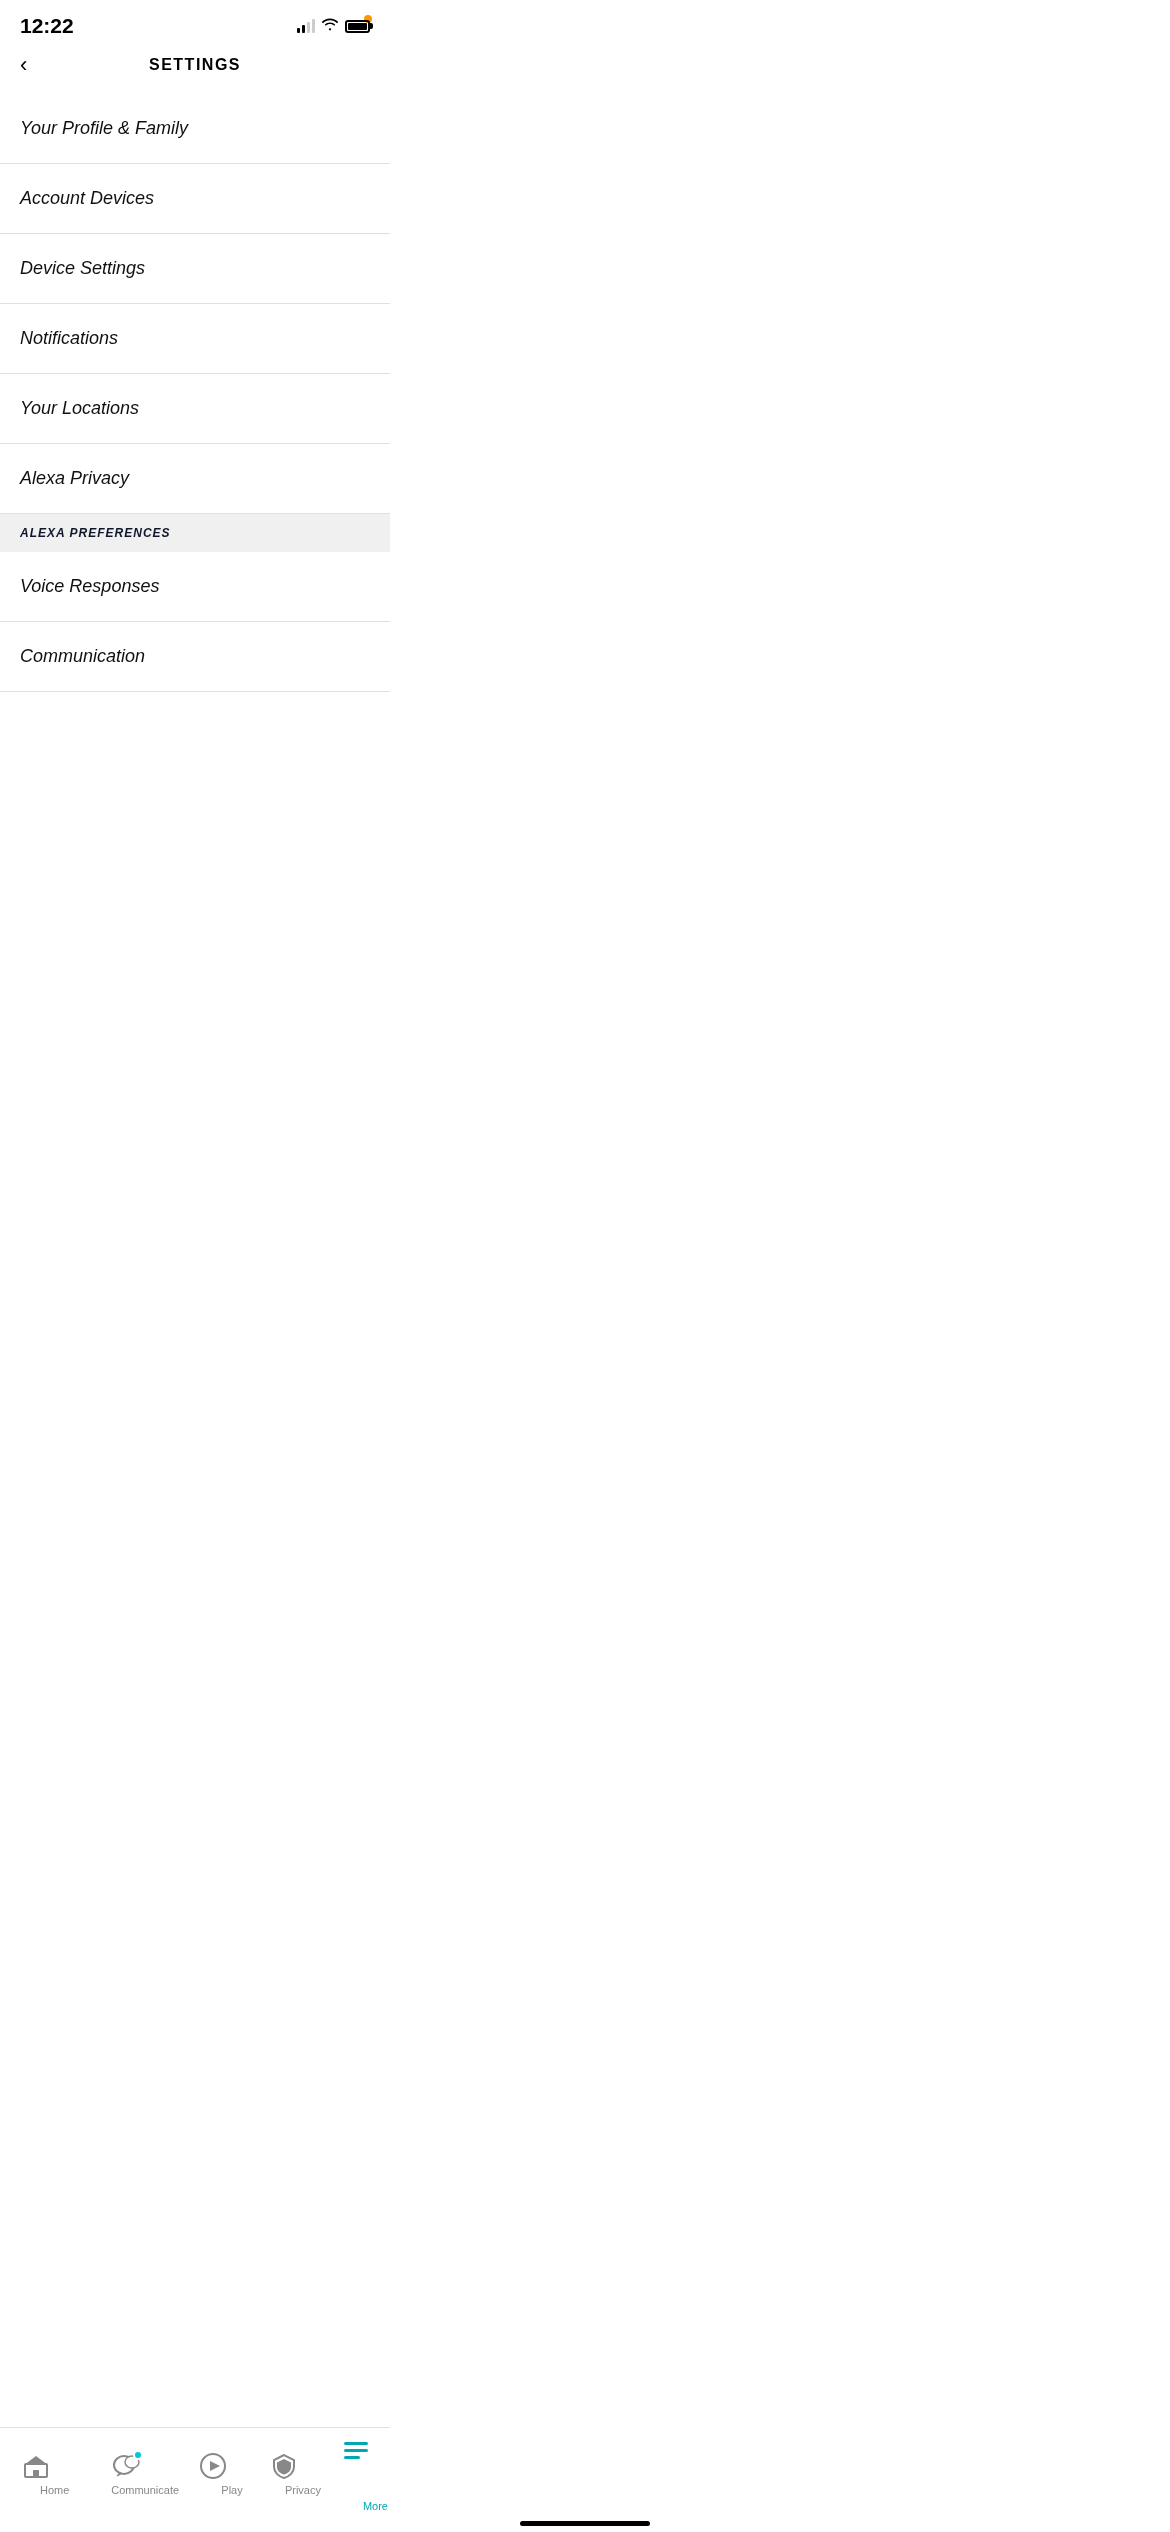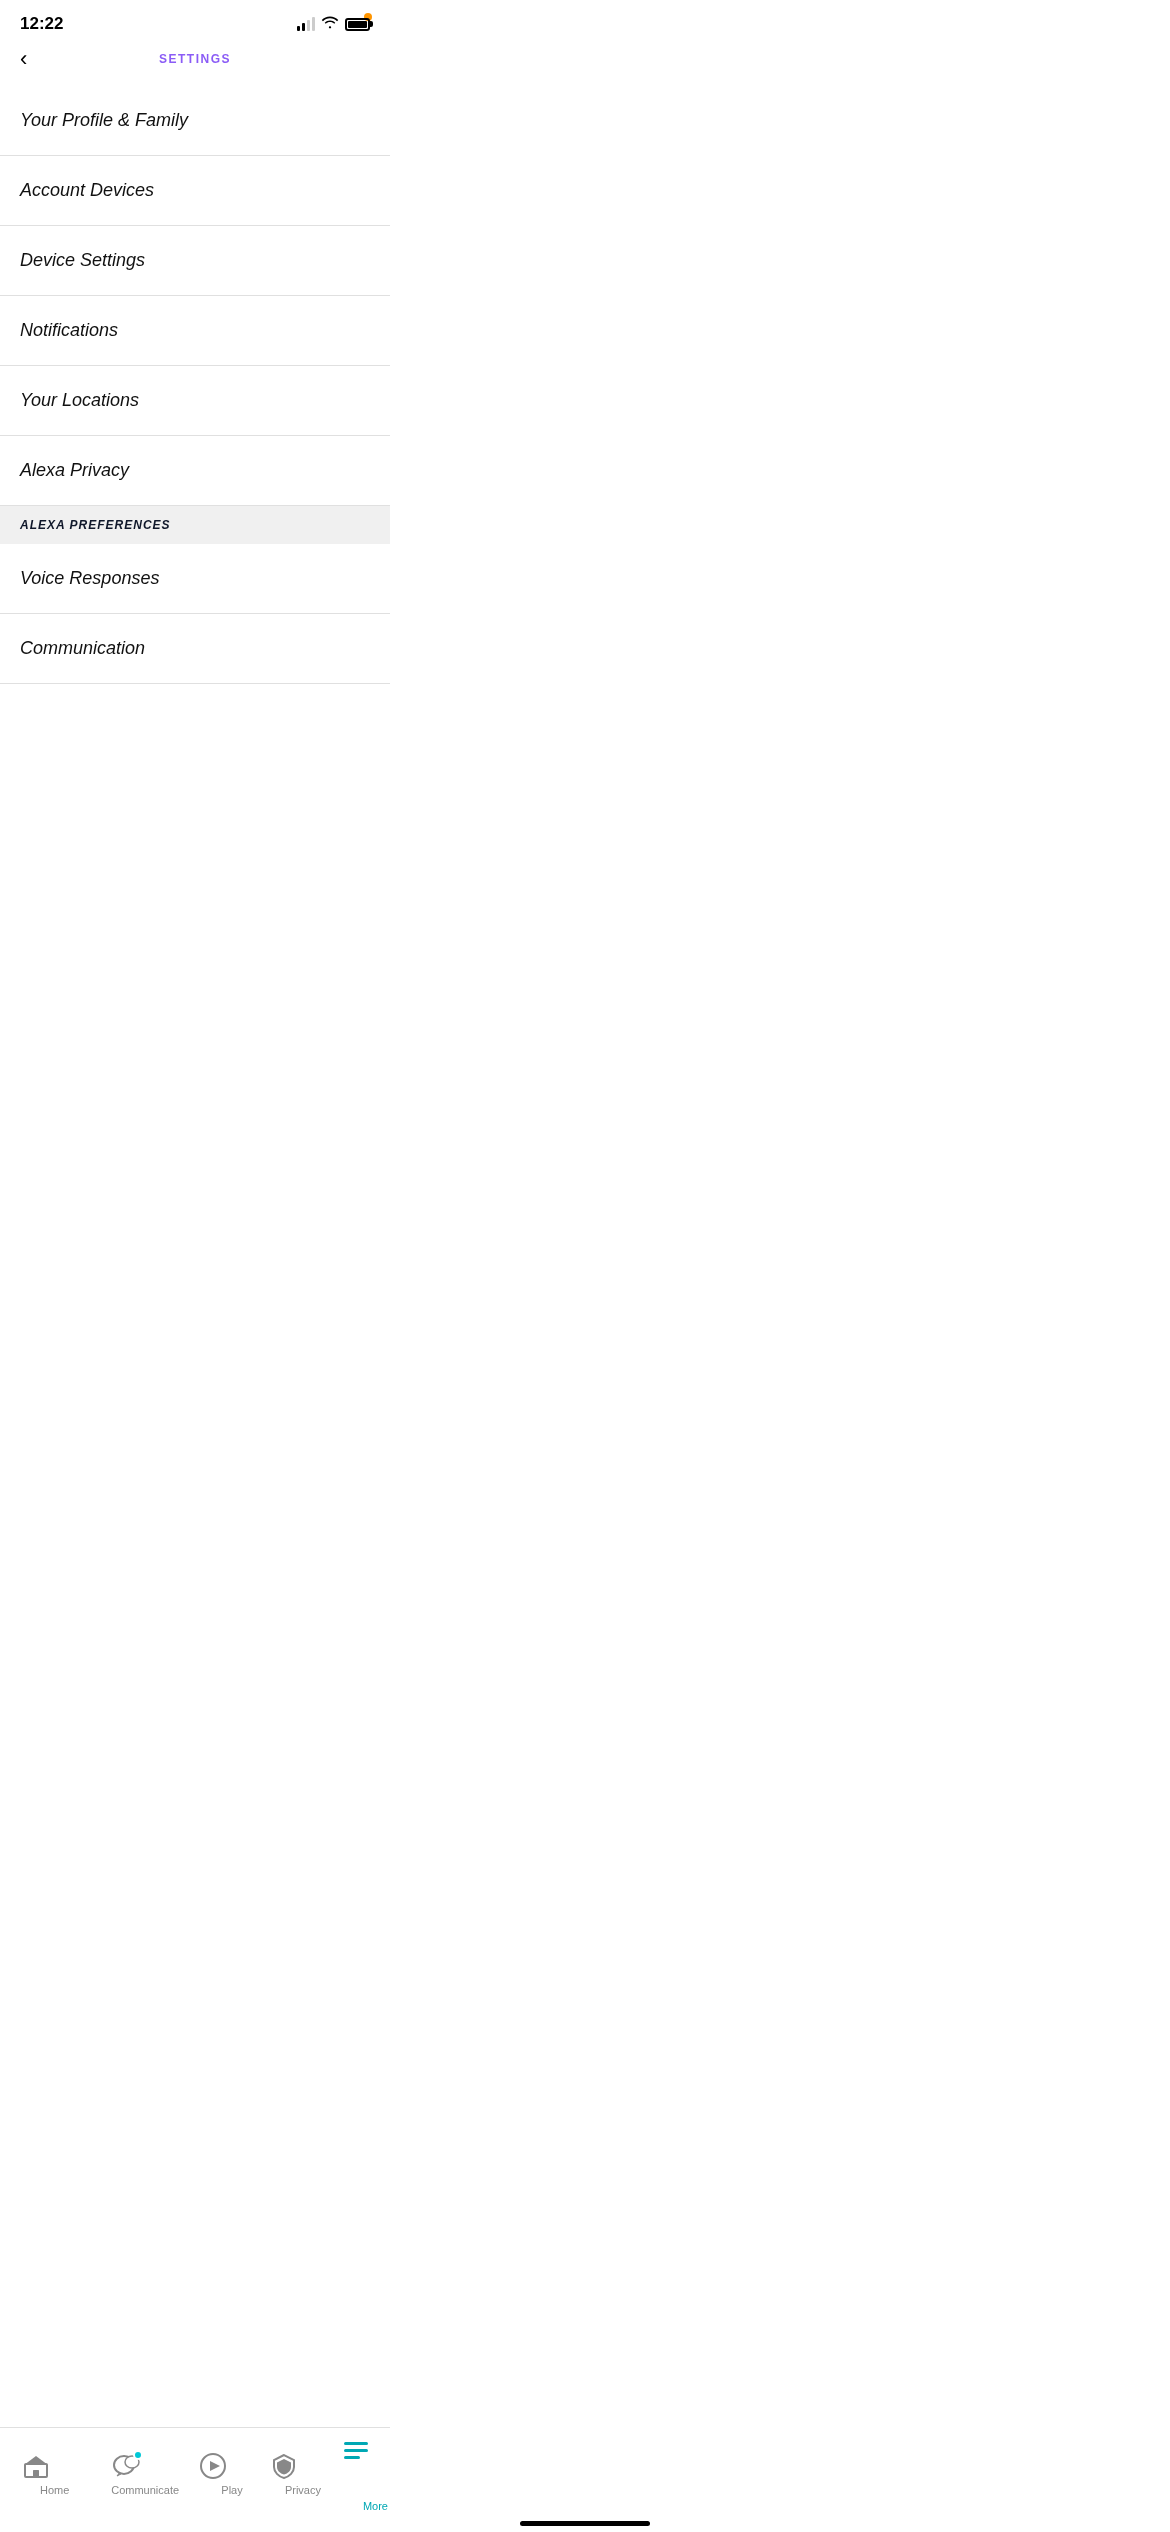--- a/index.html
+++ b/index.html
@@ -21,21 +21,21 @@
     
     .status-bar {
       display: flex;
       justify-content: space-between;
       align-items: center;
       padding: 14px 20px 8px 20px;
       background: #ffffff;
     }
 
     .status-time {
-      font-size: 17px;
+      font-size: 21px;
       font-weight: 600;
       color: #000;
     }
 
     .status-icons {
       display: flex;
       align-items: center;
       gap: 6px;
       position: relative;
     }
@@ -115,23 +115,23 @@
     .back-button {
       position: absolute;
       left: 20px;
       font-size: 22px;
       color: #000;
       cursor: pointer;
       font-weight: 300;
     }
 
     .header-title {
-      font-size: 12px;
+      font-size: 16px;
       font-weight: 700;
-      color: #8b5cf6;
+      color: #000000;
       letter-spacing: 1.5px;
       text-transform: uppercase;
     }
 
     
     .settings-list {
       background: #ffffff;
     }
 
     .settings-item {

